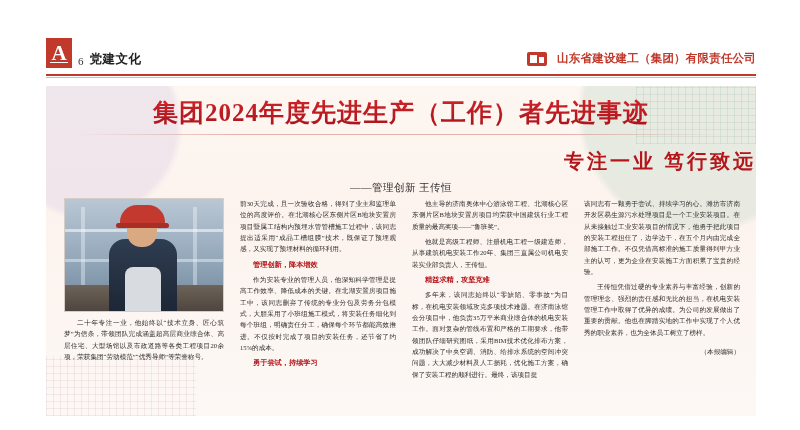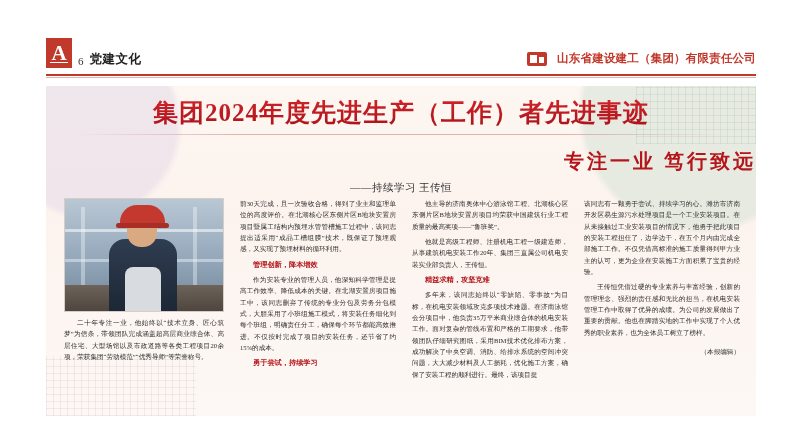--- a/index.html
+++ b/index.html
@@ -388,21 +388,21 @@
 
   <div class="panel">
 
     <div class="banner">
       <div class="banner-title">集团2024年度先进生产（工作）者先进事迹</div>
     </div>
     <div class="banner-rule"></div>
 
     <div class="subhead">
       <div class="subhead-main">专注一业 笃行致远</div>
-      <div class="subhead-sub">——持续学习 王传恒</div>
+      <div class="subhead-sub">——管理创新 王传恒</div>
     </div>
 
     <div class="cols">
 
       <div class="col">
         <div class="photo-wrap">
           <div class="photo">
             <div class="photo-bg"></div>
             <div class="photo-post" style="left:16px;"></div>
             <div class="photo-post" style="left:128px;"></div>

